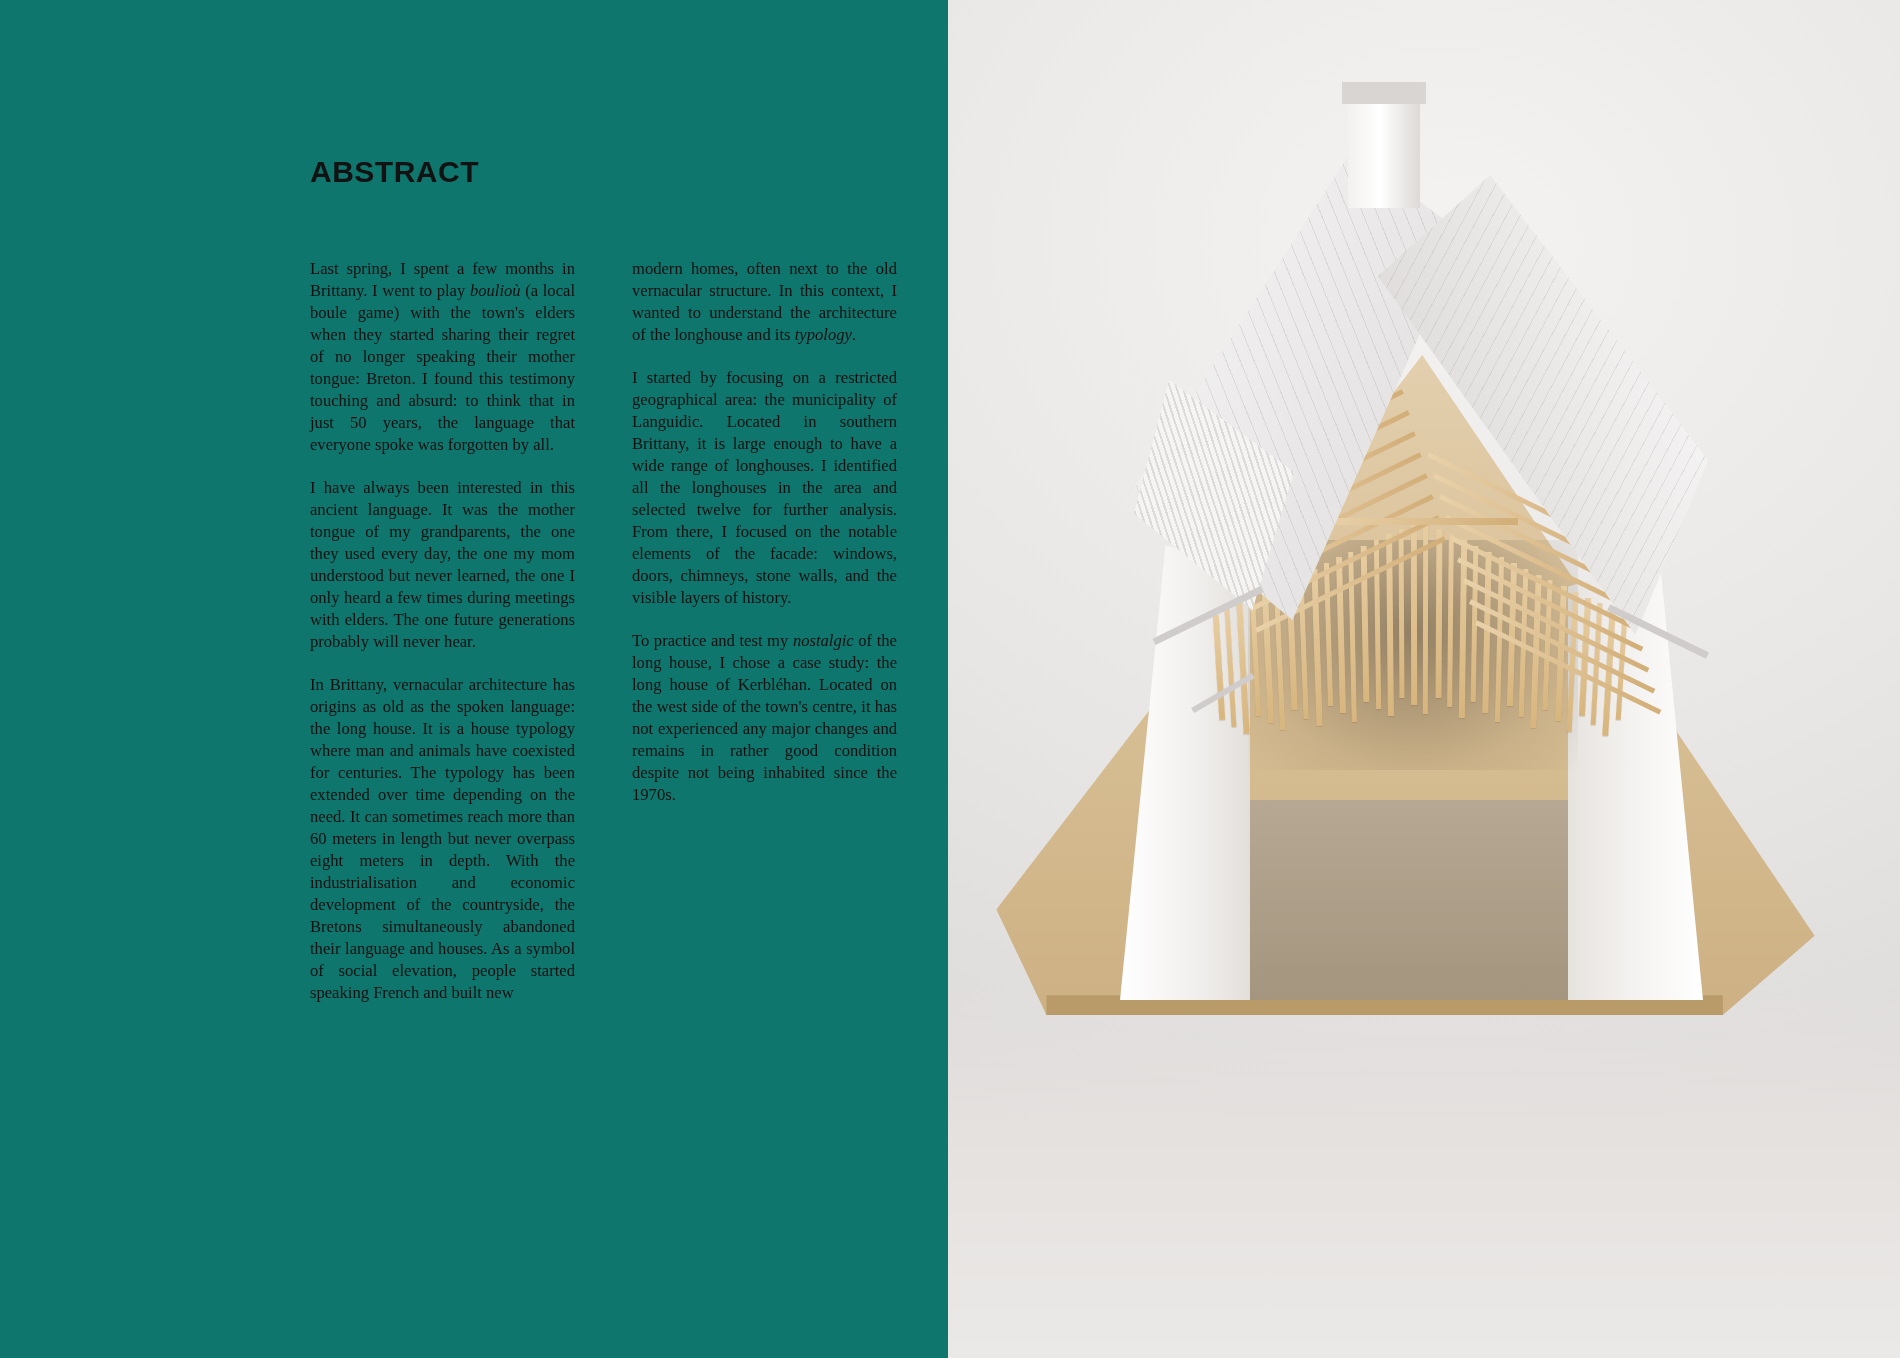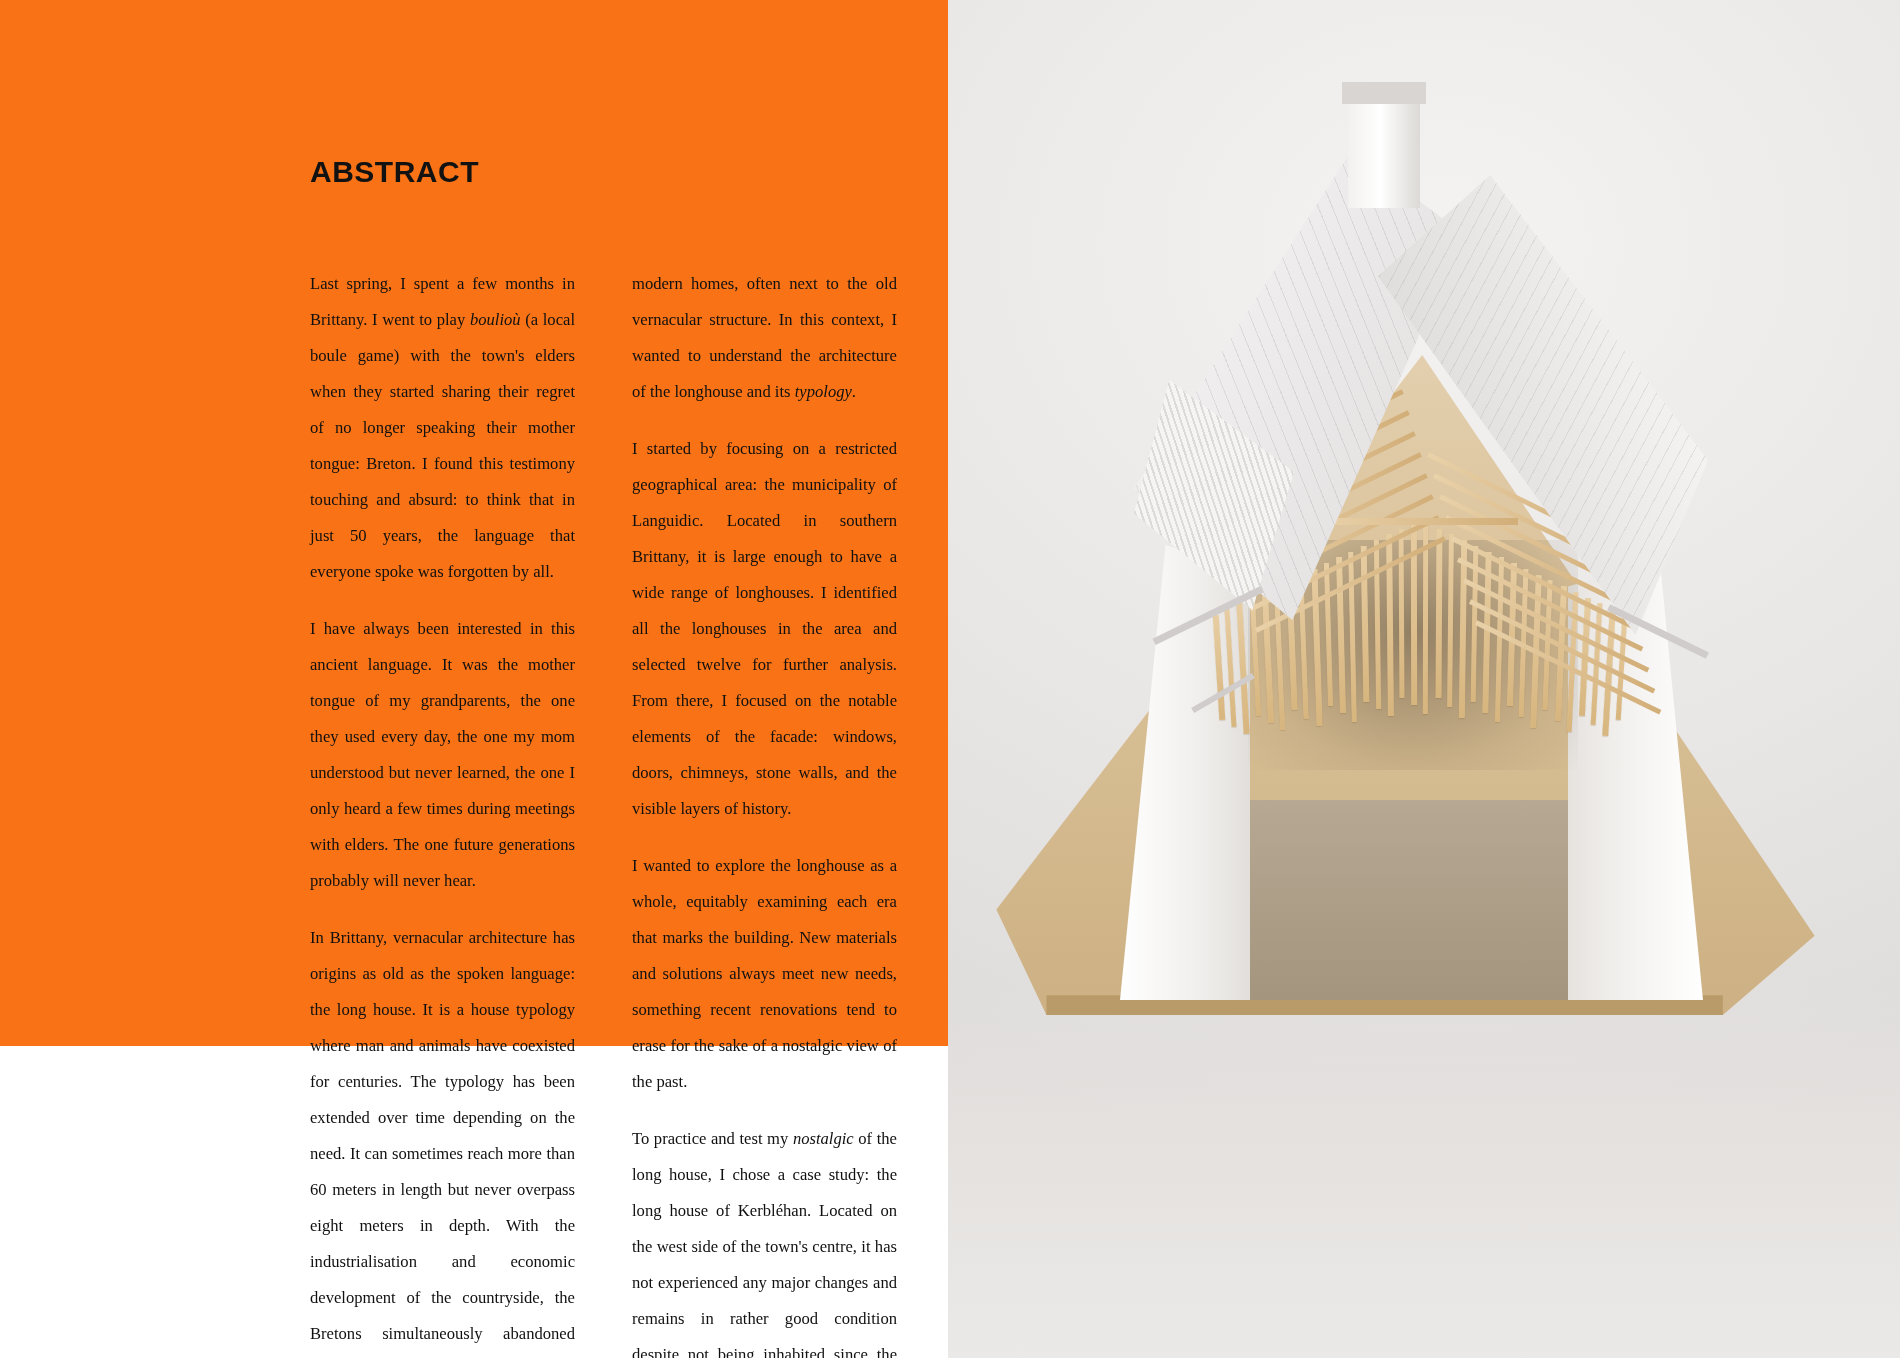--- a/index.html
+++ b/index.html
@@ -15,22 +15,22 @@
   }
   .spread {
     display: flex;
     width: 1900px;
     height: 1358px;
   }
 
   
   .page-left {
     width: 948px;
-    height: 1046px;
-    background: #f97316;
+    height: 1358px;
+    background: #0f766e;
     position: relative;
     box-sizing: border-box;
   }
   .abstract-title {
     position: absolute;
     left: 310px;
     top: 155px;
     font-family: "Liberation Sans", sans-serif;
     font-weight: bold;
     font-size: 30px;
@@ -42,23 +42,23 @@
     left: 310px;
     top: 258px;
     width: 587px;
     display: flex;
     gap: 57px;
   }
   .col {
     width: 265px;
   }
   .col p {
-    margin: 8px 0 21px 0;
+    margin: 0 0 21px 0;
     font-size: 16.6px;
-    line-height: 36px;
+    line-height: 22px;
     text-align: justify;
     text-justify: inter-word;
     color: #101010;
     hyphens: manual;
   }
   .col p:last-child {
     margin-bottom: 0;
   }
   .col em {
     font-style: italic;
@@ -242,21 +242,20 @@
 
     <div class="columns">
       <div class="col">
         <p>Last spring, I spent a few months in Brittany. I went to play <em>boulioù</em> (a local boule game) with the town's elders when they started sharing their regret of no longer speaking their mother tongue: Breton. I found this testimony touching and absurd: to think that in just 50 years, the language that everyone spoke was forgotten by all.</p>
         <p>I have always been interested in this ancient language. It was the mother tongue of my grandparents, the one they used every day, the one my mom understood but never learned, the one I only heard a few times during meetings with elders. The one future generations probably will never hear.</p>
         <p>In Brittany, vernacular architecture has origins as old as the spoken language: the long house. It is a house typology where man and animals have coexisted for centuries. The typology has been extended over time depending on the need. It can sometimes reach more than 60 meters in length but never overpass eight meters in depth. With the industrialisation and economic development of the countryside, the Bretons simultaneously abandoned their language and houses. As a symbol of social elevation, people started speaking French and built new</p>
       </div>
       <div class="col">
         <p>modern homes, often next to the old vernacular structure. In this context, I wanted to understand the architecture of the longhouse and its <em>typology</em>.</p>
         <p>I started by focusing on a restricted geographical area: the municipality of Languidic. Located in southern Brittany, it is large enough to have a wide range of longhouses. I identified all the longhouses in the area and selected twelve for further analysis. From there, I focused on the notable elements of the facade: windows, doors, chimneys, stone walls, and the visible layers of history.</p>
-        <p>I wanted to explore the longhouse as a whole, equitably examining each era that marks the building. New materials and solutions always meet new needs, something recent renovations tend to erase for the sake of a nostalgic view of the past.</p>
         <p>To practice and test my <em>nostalgic</em> of the long house, I chose a case study: the long house of Kerbléhan. Located on the west side of the town's centre, it has not experienced any major changes and remains in rather good condition despite not being inhabited since the 1970s.</p>
       </div>
     </div>
   </div>
 
   <div class="page-right">
     <div class="photo-bg"></div>
     <div class="floor"></div>
 
     <div class="base"></div>

